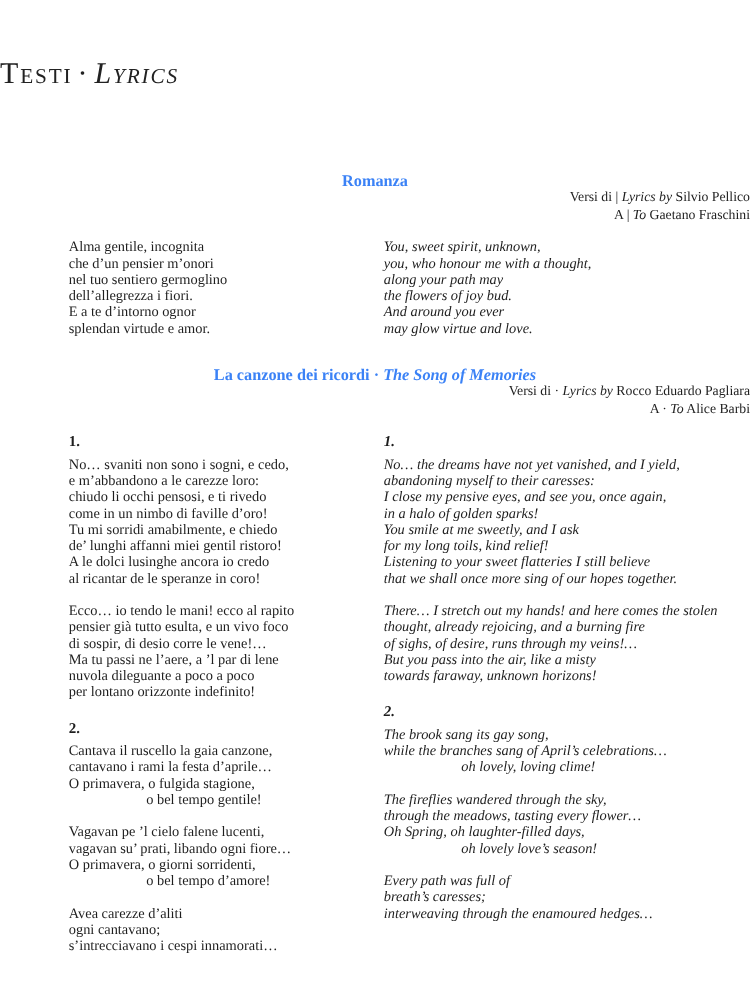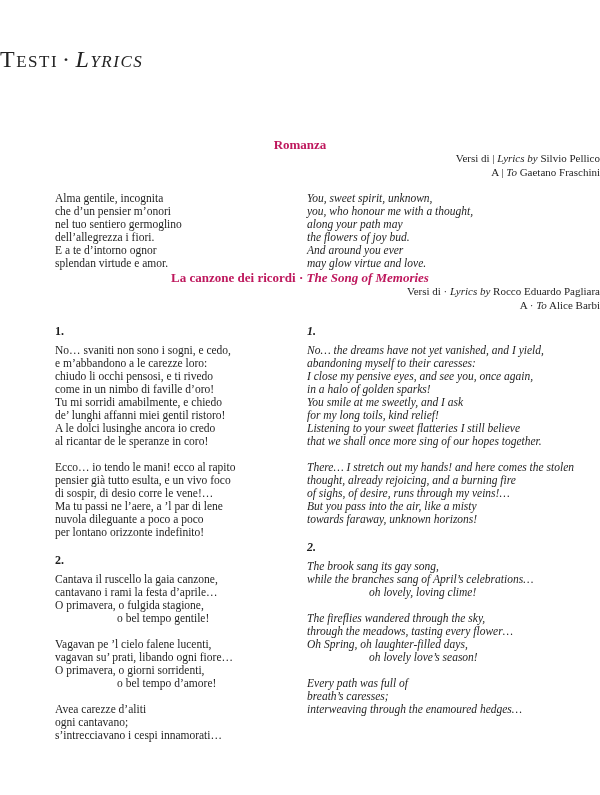--- a/index.html
+++ b/index.html
@@ -18,27 +18,27 @@
     font-variant: small-caps;
     font-size: 24px;
     letter-spacing: 1.5px;
     color: #222;
   }
   .main-title .ital { font-style: italic; }
   .main-title .dot { padding: 0 4px; }
 
   .section { text-align: center; }
   .section-romanza { margin-top: 64px; }
-  .section-canzone { }
+  .section-canzone { margin-top: 22px; }
 
   .song-title {
     font-weight: bold;
     font-size: 13px;
     line-height: 15px;
-    color: #be185d;
+    color: #3b82f6;
   }
   .song-title .ital { font-style: italic; }
 
   .credit {
     margin: 0;
     font-size: 11px;
     line-height: 13.5px;
     text-align: right;
   }
   .credit em { font-style: italic; }

